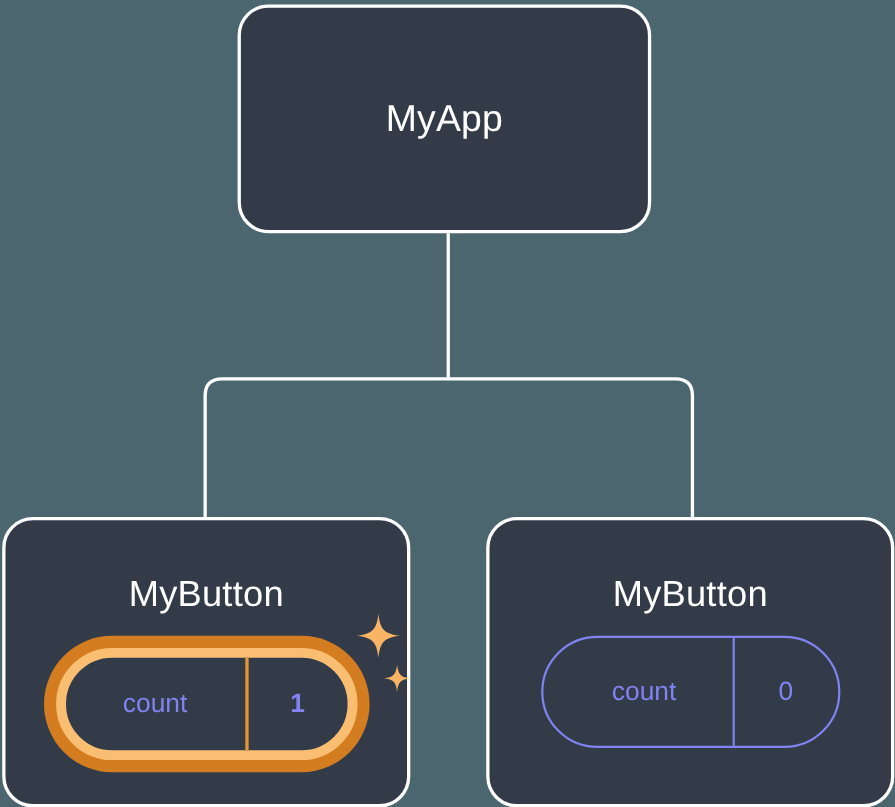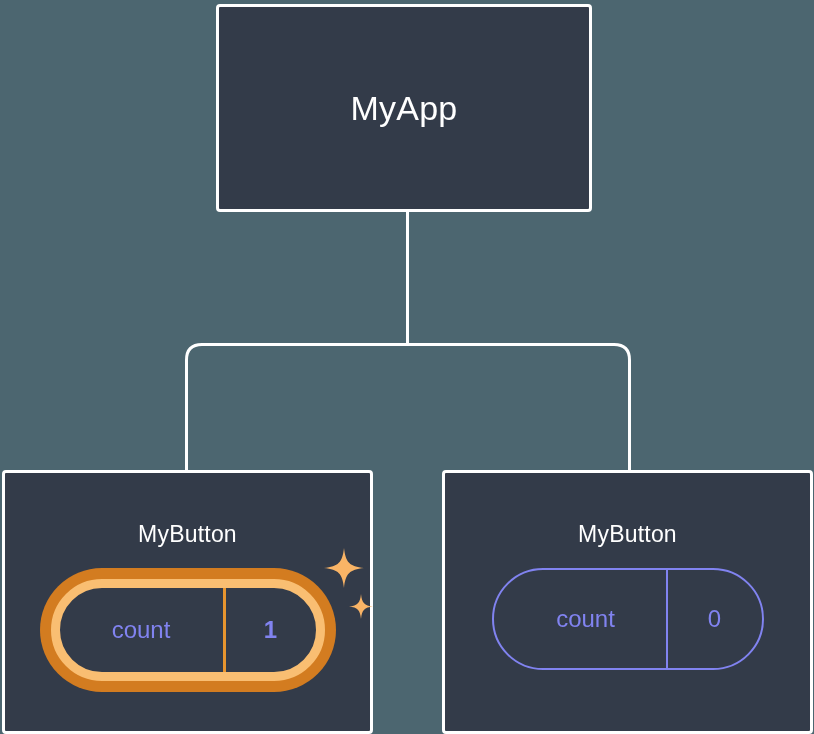--- a/index.html
+++ b/index.html
@@ -29,21 +29,21 @@
     height: 734px;
     pointer-events: none;
   }
 
   
   .node {
     position: absolute;
     box-sizing: border-box;
     background: #333b49;
     border: 3px solid #ffffff;
-    border-radius: 4px;
+    border-radius: 28px;
     display: flex;
     flex-direction: column;
     align-items: center;
   }
 
   .node-root {
     left: 216px;
     top: 4px;
     width: 376px;
     height: 208px;
@@ -59,21 +59,21 @@
 
   .node-child-right {
     left: 442px;
     top: 470px;
     width: 371px;
     height: 264px;
   }
 
   .node-title {
     color: #ffffff;
-    font-size: 23px;
+    font-size: 33px;
     font-weight: 400;
     letter-spacing: 0.2px;
     line-height: 1;
     white-space: nowrap;
   }
 
   .node-root .node-title {
     font-size: 34px;
   }
 

